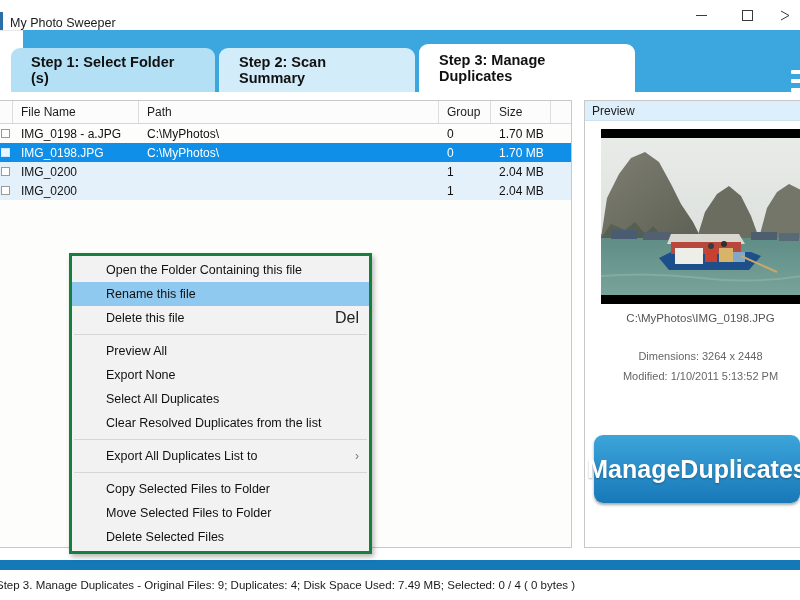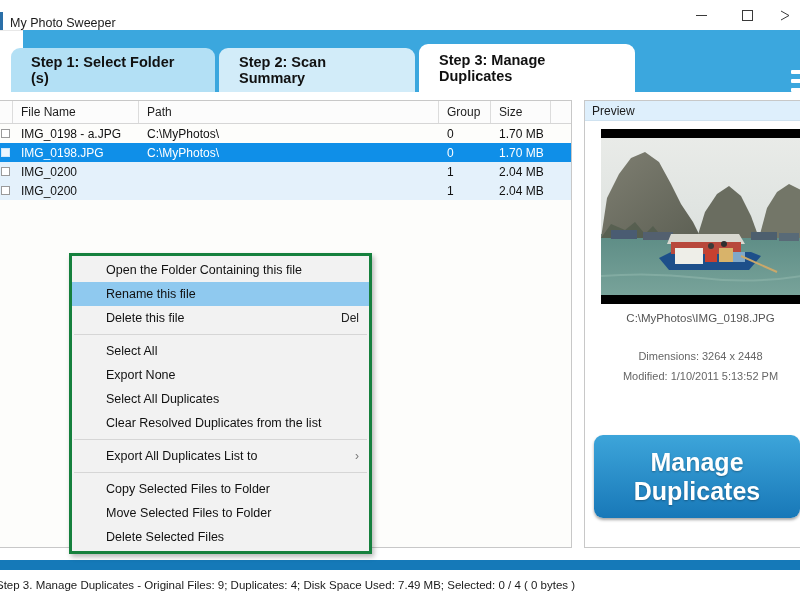--- a/index.html
+++ b/index.html
@@ -112,45 +112,45 @@
     position:relative;overflow:hidden;
   }
   .thumb{position:absolute;left:0;top:9px;width:200px;height:157px;overflow:hidden;background:#cfd6d6;}
   .preview-path{
     text-align:center;font-size:11.5px;color:#555;margin-top:8px;
   }
   .preview-meta{
     text-align:center;font-size:11px;color:#666;margin-top:22px;line-height:20px;
   }
   .manage-btn{
-    position:absolute;left:9px;top:334px;width:206px;height:83px;
+    position:absolute;left:9px;top:334px;width:206px;height:68px;
     border-radius:9px;
     background:linear-gradient(#3da5da,#1878b8);
     box-shadow:0 2px 3px rgba(0,0,0,.35);
-    display:flex;flex-direction:column;align-items:center;justify-content:center;
+    display:flex;flex-direction:row;align-items:center;justify-content:center;
     color:#fff;font-size:25px;font-weight:bold;line-height:29px;
     text-shadow:0 1px 2px rgba(0,0,0,.3);
     box-sizing:border-box;
   }
 
   
   .ctx{
     position:absolute;left:69px;top:161px;width:303px;
     background:#f2f2f2;border:3px solid #15803d;
     box-shadow:2px 3px 5px rgba(0,0,0,.28);
     padding:2px 0;box-sizing:border-box;z-index:50;
   }
   .ctx-item{
     height:24px;display:flex;align-items:center;
     font-size:12.5px;color:#111;padding-left:34px;padding-right:10px;
     box-sizing:border-box;position:relative;
   }
   .ctx-item.hl{background:#8fc9ef;}
   .ctx-sep{height:1px;background:#d6d6d6;margin:4px 2px;}
-  .ctx-accel{margin-left:auto;font-size:12px;color:#222;}
+  .ctx-accel{margin-left:auto;font-size:16px;color:#222;}
   .ctx-arrow{margin-left:auto;font-size:12px;color:#777;}
 
   
   .bottom-bar{
     position:absolute;left:0;top:560px;width:800px;height:10px;background:#1579b8;
   }
   .statusbar{
     position:absolute;left:0;top:570px;width:800px;height:30px;
     background:#fff;display:flex;align-items:center;
     font-size:11.5px;color:#1a1a1a;
@@ -319,21 +319,21 @@
       </div>
       <div class="ctx-item hl">
         <span>Rename this file</span>
       </div>
       <div class="ctx-item">
         <span>Delete this file</span>
         <span class="ctx-accel">Del</span>
       </div>
       <div class="ctx-sep"></div>
       <div class="ctx-item">
-        <span>Select All</span>
+        <span>Preview All</span>
       </div>
       <div class="ctx-item">
         <span>Export None</span>
       </div>
       <div class="ctx-item">
         <span>Select All Duplicates</span>
       </div>
       <div class="ctx-item">
         <span>Clear Resolved Duplicates from the list</span>
       </div>

